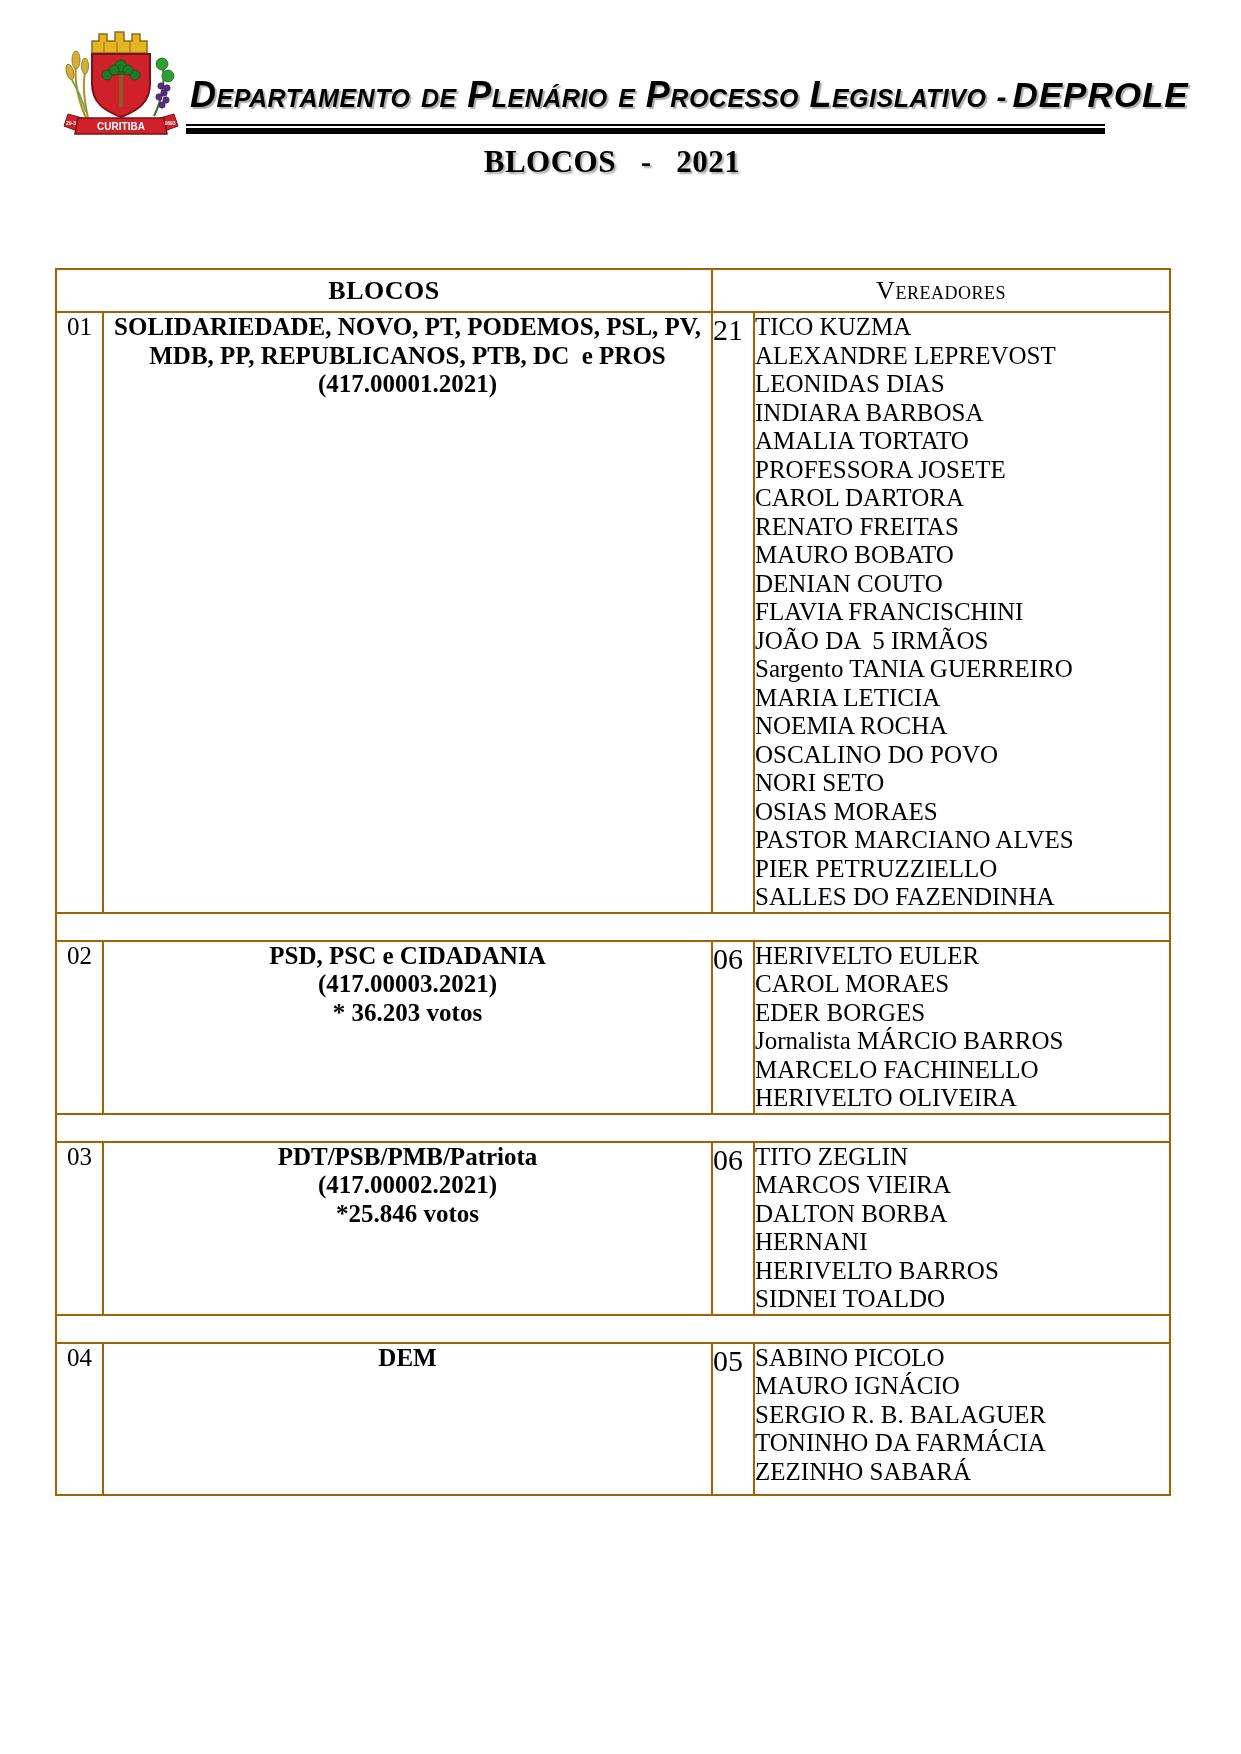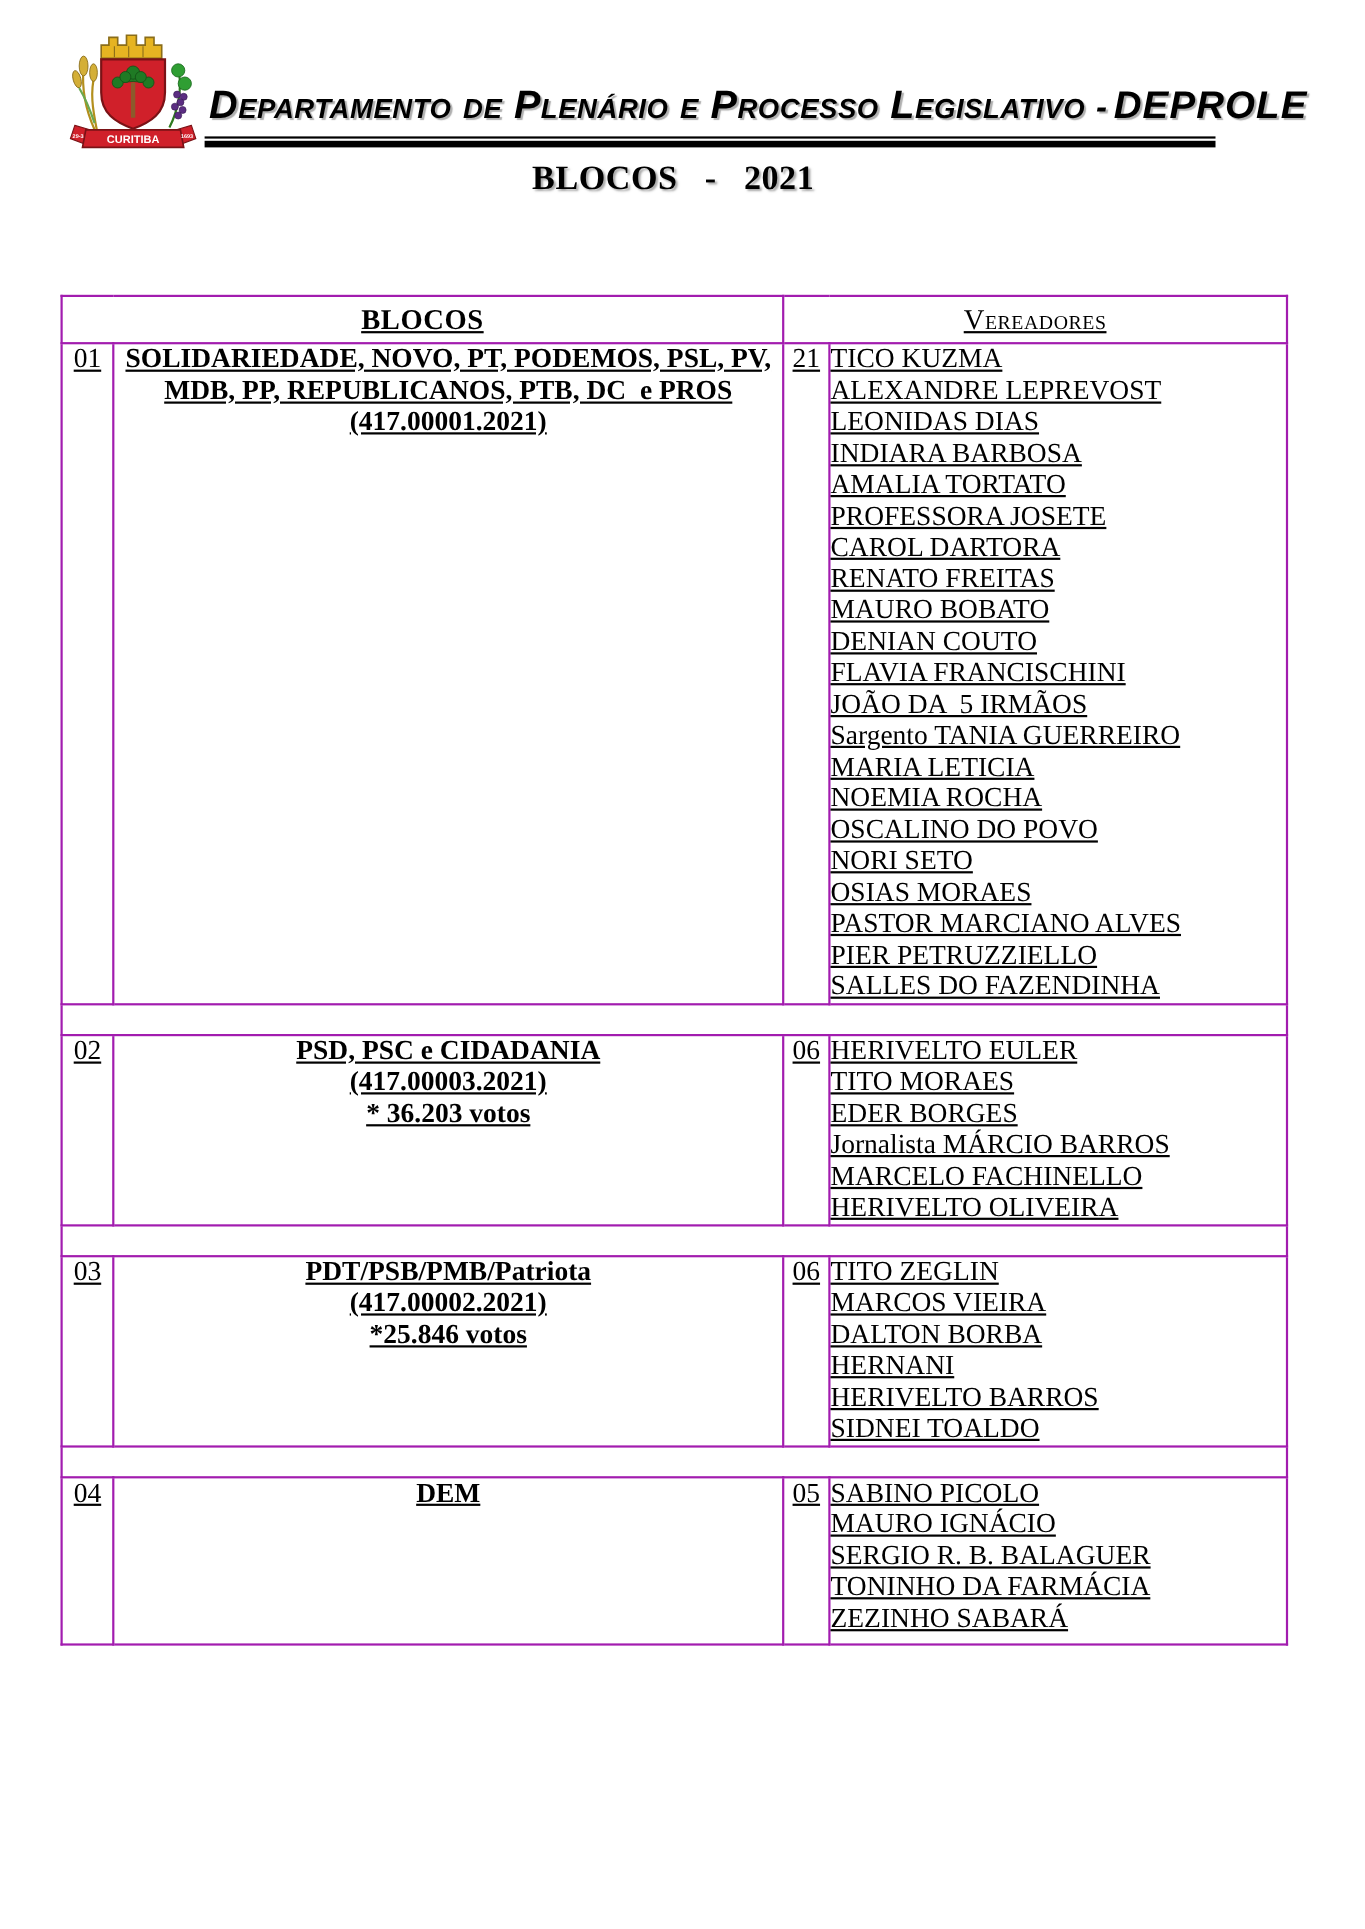--- a/index.html
+++ b/index.html
@@ -67,24 +67,23 @@
   
   table.blocos-table {
     position: absolute;
     left: 55px;
     top: 268px;
     width: 1114px;
     border-collapse: collapse;
     table-layout: fixed;
   }
   .blocos-table th, .blocos-table td {
-    border: 2px solid #a21caf;
+    border: 2px solid #a16207;
     padding: 0;
     vertical-align: top;
-    text-decoration: underline;
   }
   .blocos-table thead th {
     height: 41px;
     vertical-align: middle;
     font-size: 26px;
   }
   .th-blocos { font-weight: bold; letter-spacing: 0.5px; padding-top: 6px; }
   .th-vereadores {
     font-weight: normal;
     font-variant: small-caps;
@@ -97,22 +96,22 @@
     padding-top: 5px;
   }
   .cell-bloco {
     text-align: center;
     font-weight: bold;
     font-size: 25px;
     line-height: 28.5px;
     padding-top: 5px;
   }
   .cell-count {
-    text-align: center;
-    font-size: 25px;
+    text-align: left;
+    font-size: 30px;
     padding-top: 5px;
   }
   .cell-names {
     font-size: 25px;
     line-height: 28.5px;
     padding: 5px 4px 30px 9px;
   }
   tr.bloco-row:last-child .cell-names { padding-bottom: 8px; }
   .bloco-line, .name-line { white-space: pre; }
   .cell-spacer { height: 26px; }
@@ -243,21 +242,21 @@
         <tr class="bloco-row">
           <td class="cell-num">02</td>
           <td class="cell-bloco">
             <div class="bloco-line">PSD, PSC e CIDADANIA</div>
             <div class="bloco-line">(417.00003.2021)</div>
             <div class="bloco-line">* 36.203 votos</div>
           </td>
           <td class="cell-count">06</td>
           <td class="cell-names">
             <div class="name-line">HERIVELTO EULER</div>
-            <div class="name-line">TITO MORAES</div>
+            <div class="name-line">CAROL MORAES</div>
             <div class="name-line">EDER BORGES</div>
             <div class="name-line">Jornalista MÁRCIO BARROS</div>
             <div class="name-line">MARCELO FACHINELLO</div>
             <div class="name-line">HERIVELTO OLIVEIRA</div>
           </td>
         </tr>
         <tr class="spacer-row">
           <td class="cell-spacer" colspan="4"></td>
         </tr>
         <tr class="bloco-row">

